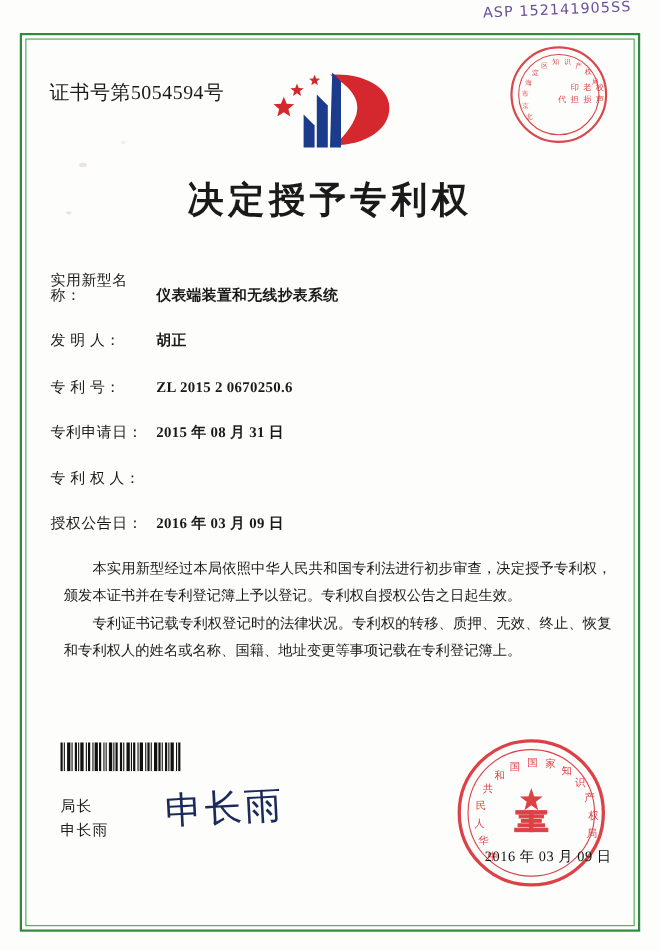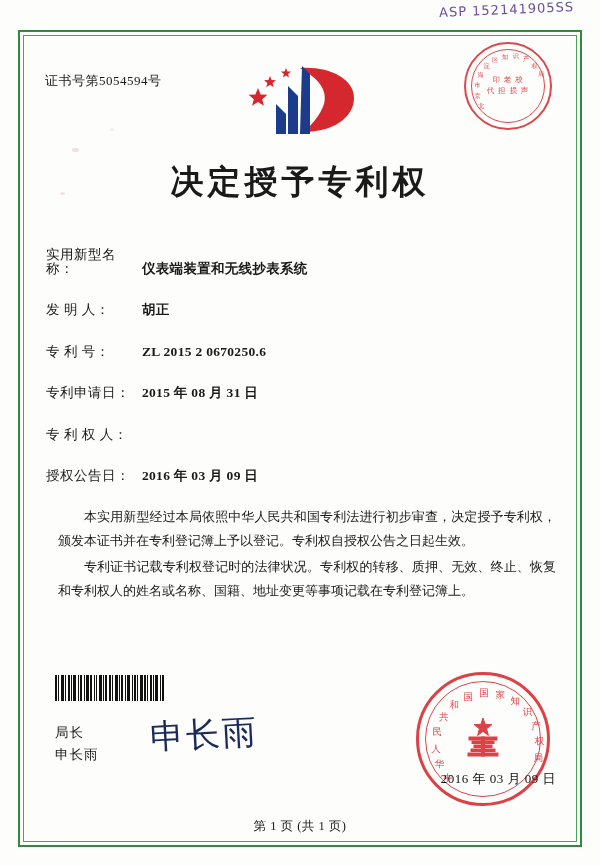--- a/index.html
+++ b/index.html
@@ -58,21 +58,21 @@
     letter-spacing: 1px;
     transform: rotate(-2.5deg);
     white-space: nowrap;
   }
 
   
   .cert-no {
     position: absolute;
     left: 45px;
     top: 72px;
-    font-size: 13px;
+    font-size: 18px;
     letter-spacing: .5px;
     text-align: right;
   }
 
   
   .logo {
     position: absolute;
     left: 242px;
     top: 60px;
     width: 120px;
@@ -108,21 +108,21 @@
     left: 50%;
     top: 50%;
     transform-origin: 0 0;
     white-space: nowrap;
   }
   .seal-top .mid-text {
     position: absolute;
     left: 0;
     right: 0;
     top: 30px;
-    text-align: center;
+    text-align: right;
     font-size: 7.5px;
     line-height: 11px;
     letter-spacing: 1px;
   }
 
   
   .main-title {
     position: absolute;
     left: 0;
     right: 0;
@@ -459,15 +459,14 @@
           <rect x="11" y="33" width="24" height="2.5"></rect>
           <rect x="8" y="37" width="30" height="3"></rect>
           <rect x="21.5" y="21" width="3" height="19"></rect>
         </g>
       </svg>
     </div>
   </div>
 
   <div class="seal-date">2016 年 03 月 09 日</div>
 
-  <div class="footer">第 1 页 (共 1 页)</div>
 
 </div>
 
 </body></html>

